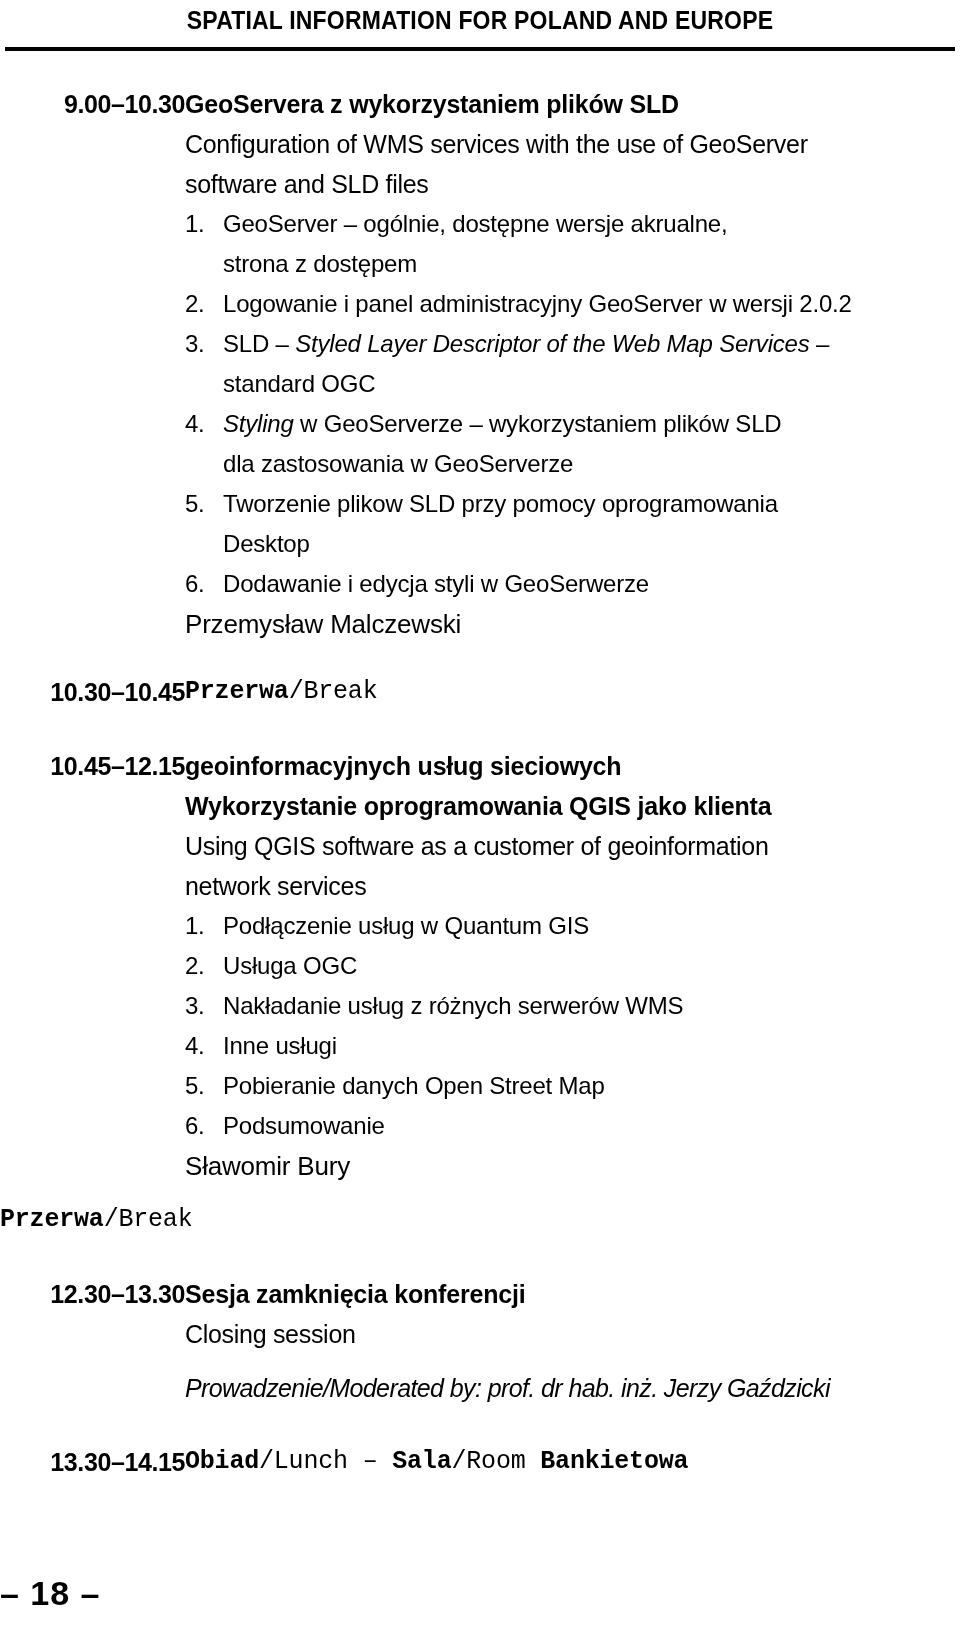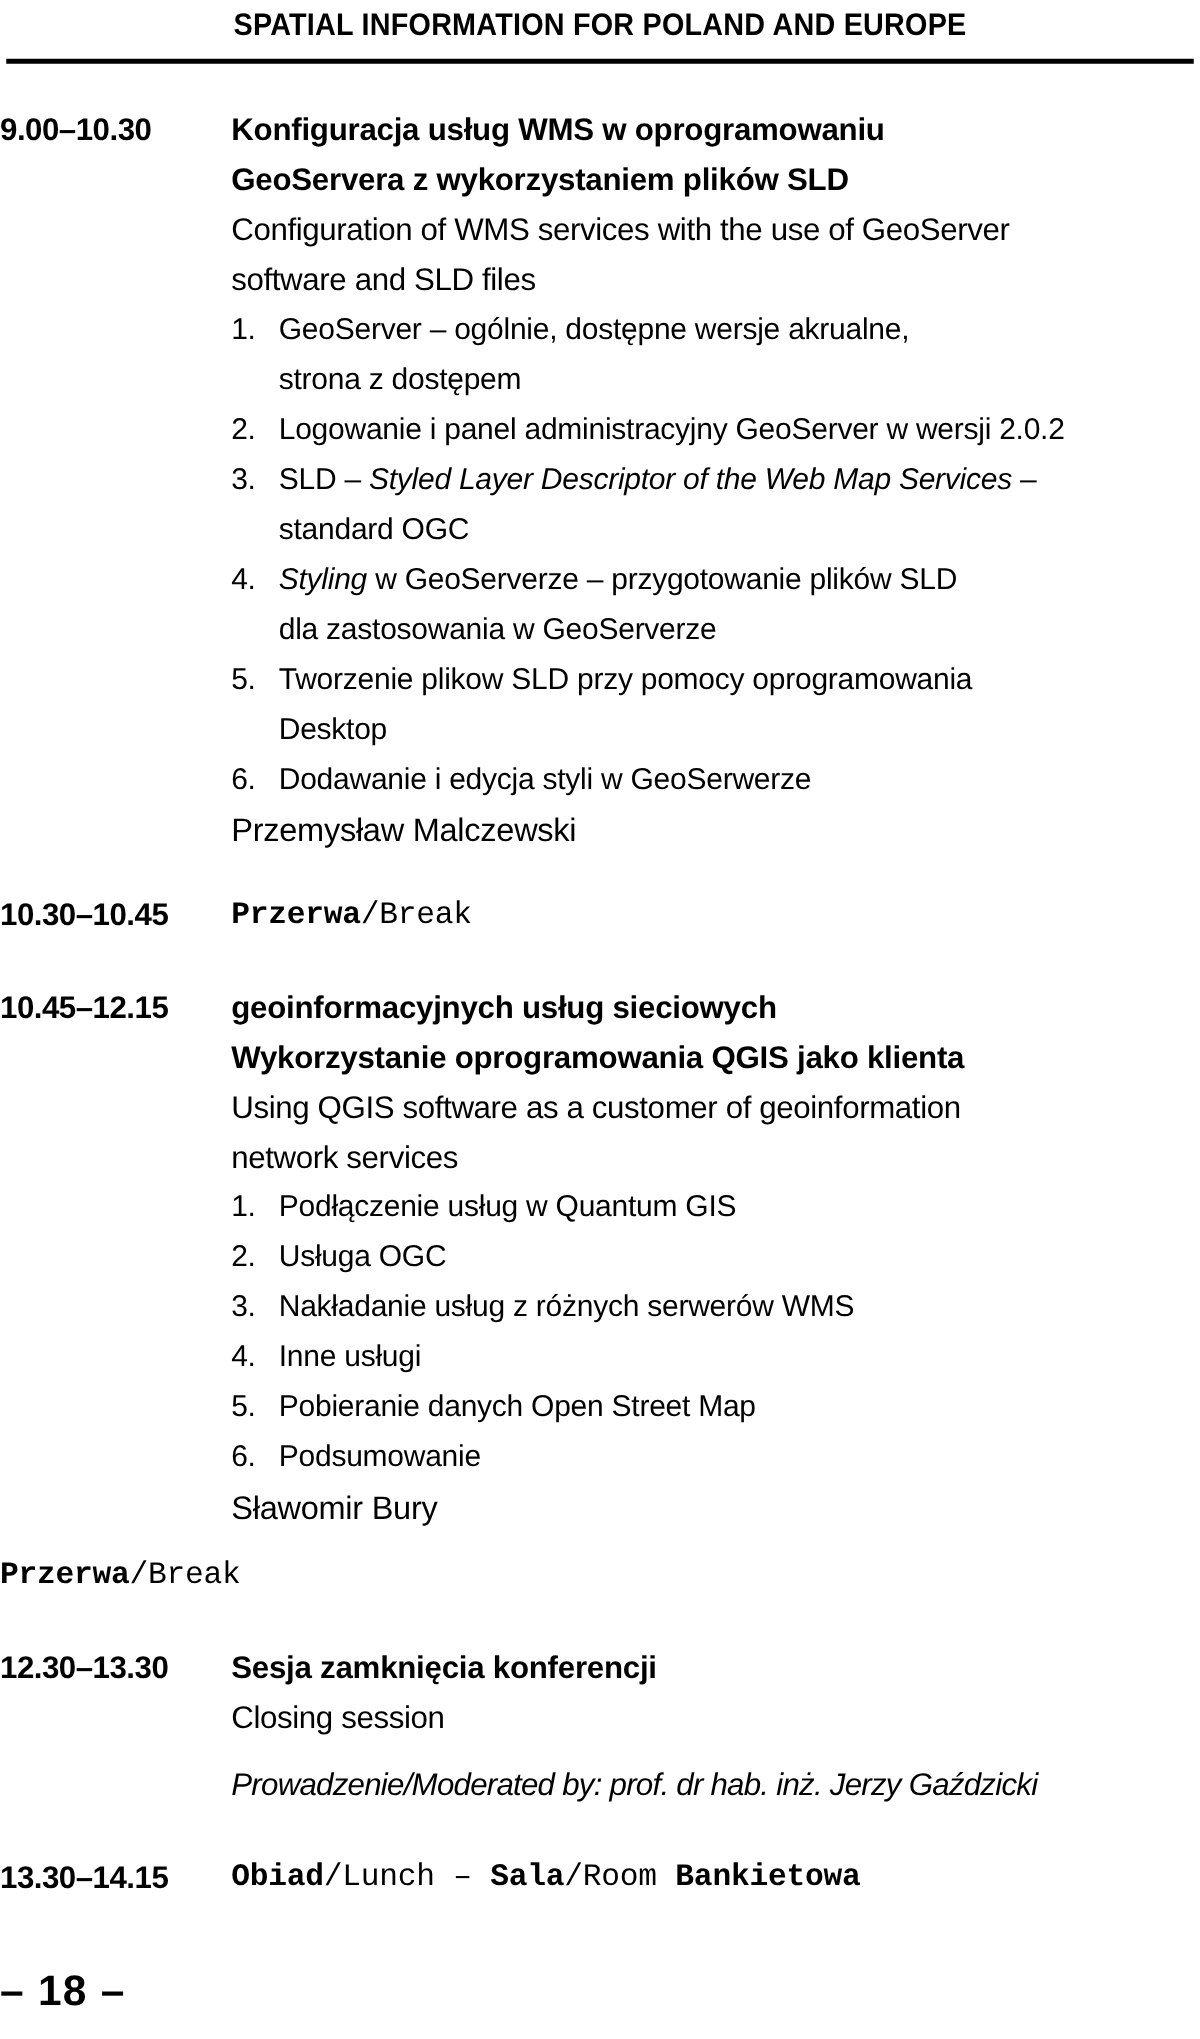--- a/index.html
+++ b/index.html
@@ -62,20 +62,21 @@
 
   .time {
     flex: 0 0 185px;
     width: 185px;
     box-sizing: border-box;
     font-weight: bold;
     font-size: 25px;
     line-height: 40px;
     white-space: nowrap;
     letter-spacing: -0.4px;
+    text-align: right;
   }
 
   .body-col {
     flex: 1 1 auto;
     min-width: 0;
     padding-right: 6px;
   }
 
   .title-pl {
     font-weight: bold;
@@ -156,21 +157,20 @@
 
   <div class="running-header">SPATIAL INFORMATION FOR POLAND AND EUROPE</div>
 
   <div class="header-rule"></div>
 
   <div class="schedule">
 
     <div class="entry">
       <div class="time">9.00–10.30</div>
       <div class="body-col">
-        <div class="title-pl">Konfiguracja usług WMS w oprogramowaniu</div>
         <div class="title-pl">GeoServera z wykorzystaniem plików SLD</div>
         <div class="title-en">Configuration of WMS services with the use of  GeoServer</div>
         <div class="title-en">software and SLD files</div>
 
         <ol class="topics">
           <li>
             <span class="num">1.</span>
             <span class="txt">
               <span>GeoServer – ogólnie, dostępne wersje akrualne,</span><br>
               <span>strona z dostępem</span>
@@ -183,21 +183,21 @@
           <li>
             <span class="num">3.</span>
             <span class="txt">
               <span>SLD – </span><i>Styled Layer Descriptor of the Web Map Services</i><span> –</span><br>
               <span>standard OGC</span>
             </span>
           </li>
           <li>
             <span class="num">4.</span>
             <span class="txt">
-              <i>Styling</i><span> w GeoServerze – przygotowanie plików SLD</span><br>
+              <i>Styling</i><span> w GeoServerze – wykorzystaniem plików SLD</span><br>
               <span>dla zastosowania w GeoServerze</span>
             </span>
           </li>
           <li>
             <span class="num">5.</span>
             <span class="txt">
               <span>Tworzenie plikow SLD przy pomocy oprogramowania</span><br>
               <span>Desktop</span>
             </span>
           </li>

